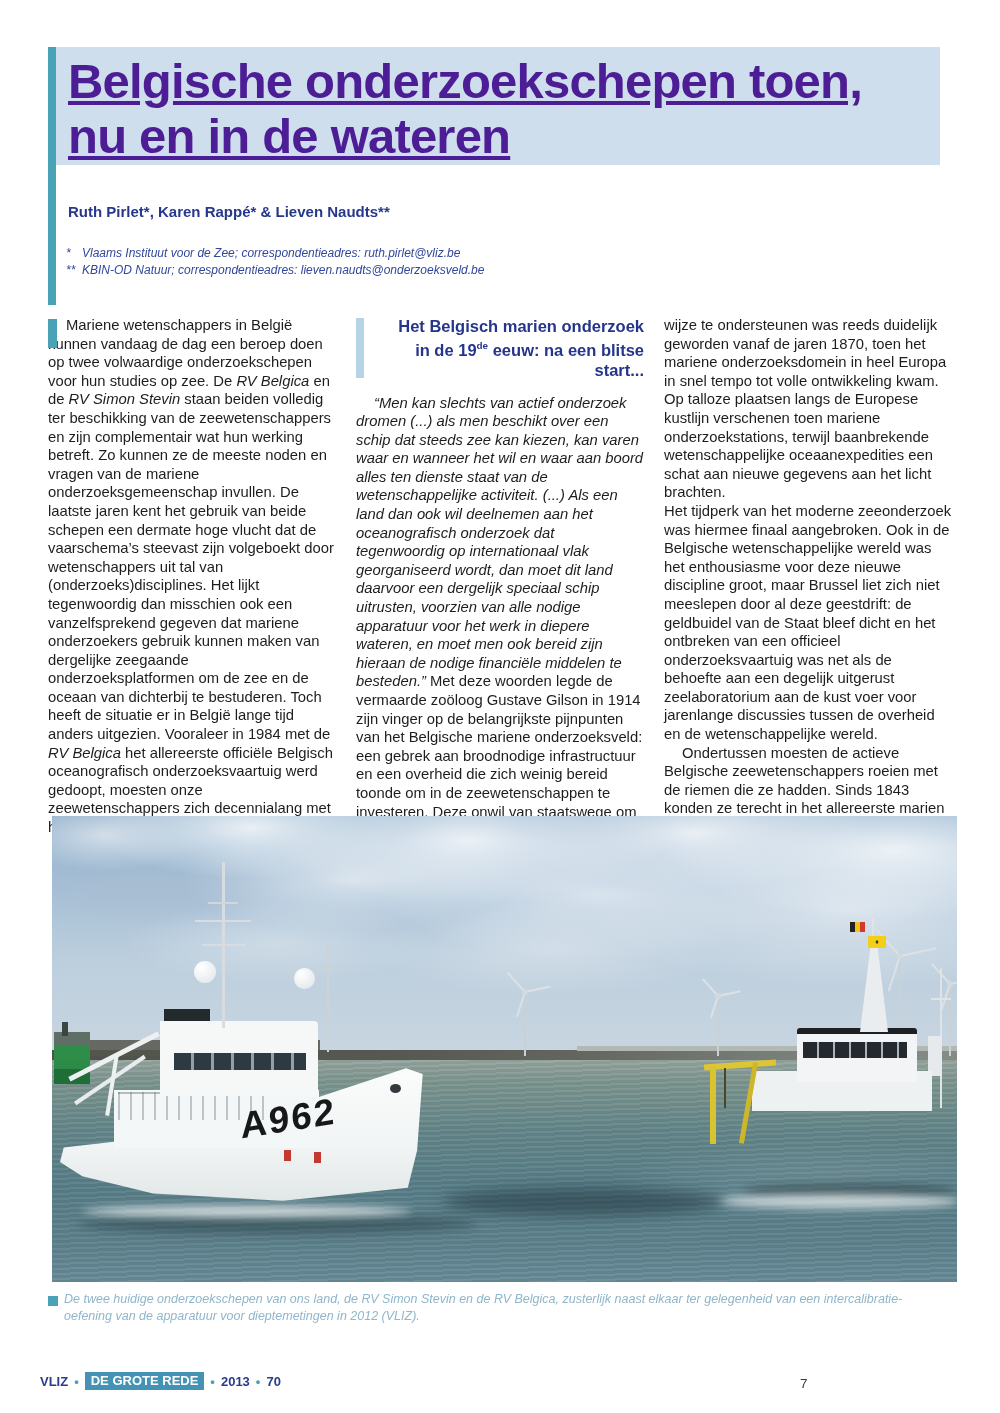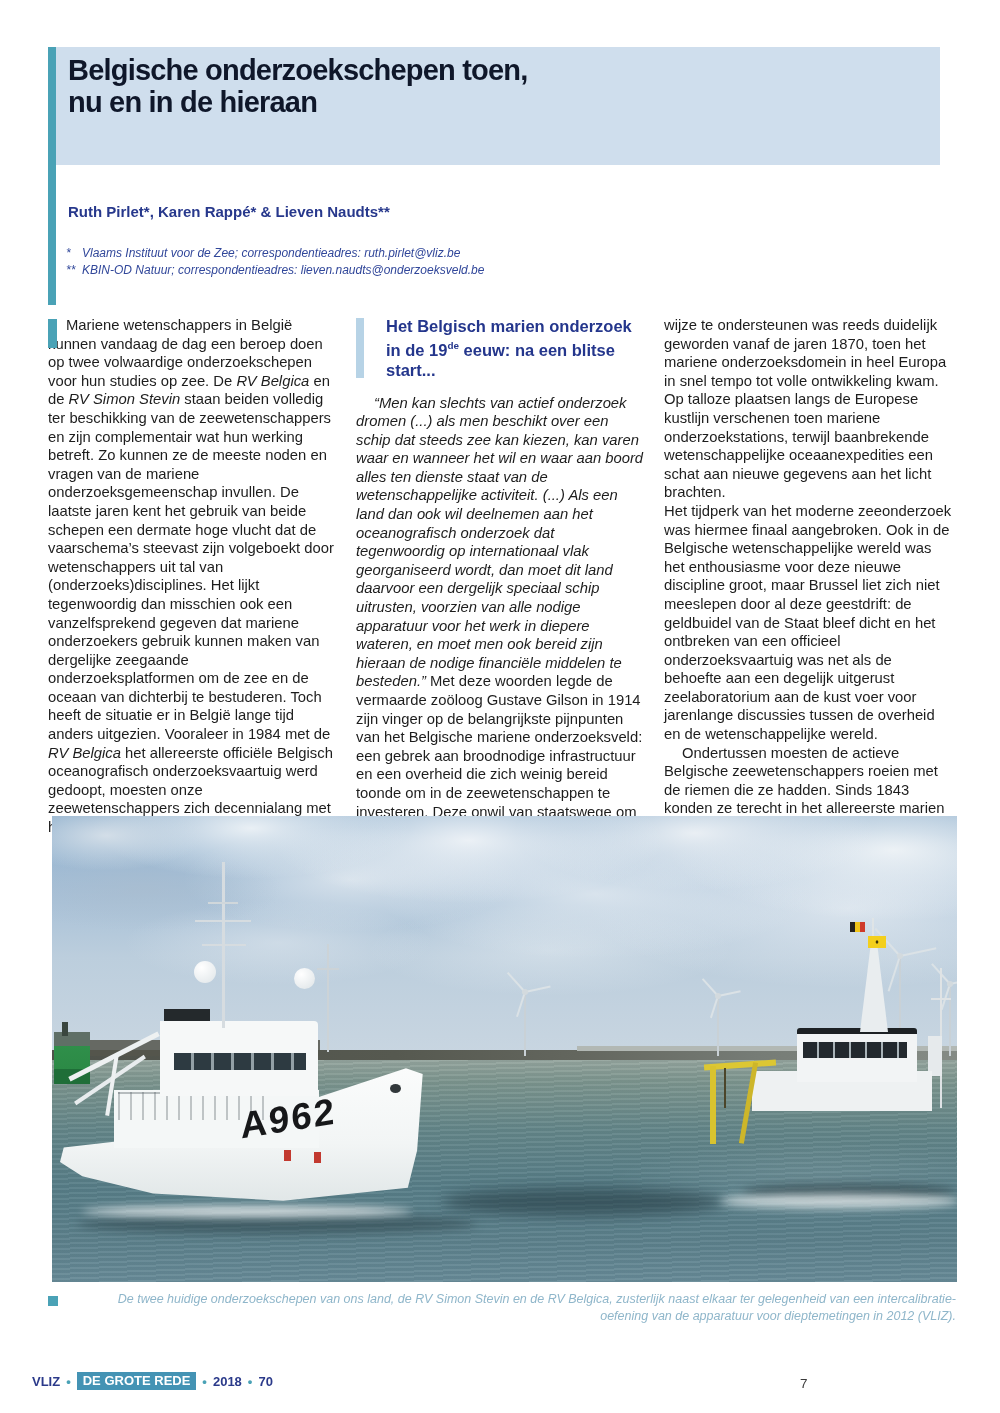--- a/index.html
+++ b/index.html
@@ -4,38 +4,38 @@
 <style>
   html,body{margin:0;padding:0;}
   body{
     width:1000px;height:1413px;position:relative;background:#ffffff;
     font-family:"Liberation Sans",sans-serif;color:#1d1d1d;overflow:hidden;
   }
   
   .accent-vbar{position:absolute;left:48px;top:47px;width:8px;height:258px;background:#4aa2b6;}
   .title-band{position:absolute;left:56px;top:47px;width:884px;height:118px;background:#cfdeed;}
   .title-band h1{
-    margin:0;padding:7px 0 0 12px;font-size:29px;line-height:1.12;
-    color:#0f172a;font-weight:700;letter-spacing:-0.8px;
+    margin:0;padding:7px 0 0 12px;font-size:49px;line-height:1.12;
+    color:#4c1d95;font-weight:700;letter-spacing:-0.8px;text-decoration:underline;
   }
   .title-band h1 span{display:block;}
   .authors{position:absolute;left:68px;top:203px;font-size:15px;font-weight:700;color:#27388c;}
   .footnotes{position:absolute;left:66px;top:245px;font-size:12px;font-style:italic;color:#31479a;line-height:17px;}
   .fn-row{display:flex;}
   .fn-marker{width:16px;flex:0 0 16px;}
   
   .columns{position:absolute;left:48px;top:316px;width:904px;display:flex;gap:20px;}
   .col{width:288px;font-size:14.8px;line-height:18.6px;color:#1d1d1d;}
   .col p{margin:0;}
   .col1{position:relative;}
   .para-bar{position:absolute;left:0;top:3px;width:9px;height:29px;background:#4aa2b6;}
   .indent{text-indent:18px;}
   .col2-head{
     position:relative;padding-left:30px;margin:0 0 14px 0;
-    color:#24368c;font-weight:700;font-size:16.5px;line-height:20px;
+    color:#24368c;font-weight:700;font-size:16.5px;line-height:20px;text-align:right;
   }
   .col2-head::before{content:"";position:absolute;left:0;top:2px;width:8px;height:60px;background:#b7d3e6;}
   .col3 p + p{margin-top:0;}
   
   .photo{position:absolute;left:52px;top:816px;width:905px;height:466px;overflow:hidden;background:#b9cbd9;}
   .sky{position:absolute;left:0;top:0;width:100%;height:244px;z-index:1;
     background:
       radial-gradient(140px 50px at 6% 8%, rgba(214,224,233,.95), rgba(214,224,233,0) 70%),
       radial-gradient(220px 70px at 22% 5%, rgba(238,243,247,.95), rgba(238,243,247,0) 72%),
       radial-gradient(280px 90px at 46% 10%, rgba(243,246,249,.92), rgba(243,246,249,0) 70%),
@@ -134,36 +134,36 @@
     background:radial-gradient(3px 4px at 50% 50%,#3a3207 20%,rgba(0,0,0,0) 60%),#f3cf1c;}
   .sv-crane-beam{position:absolute;left:2px;top:146px;width:72px;height:6px;background:#dcc733;transform:rotate(-4deg);}
   .sv-crane-p1{position:absolute;left:8px;top:150px;width:6px;height:78px;background:#d9c32f;}
   .sv-crane-p2{position:absolute;left:44px;top:146px;width:5px;height:82px;background:#cdb62a;transform:rotate(10deg);}
   .sv-crane-hook{position:absolute;left:22px;top:152px;width:2px;height:40px;background:#4b452a;}
   .sv-mast2{position:absolute;left:238px;top:52px;width:2px;height:140px;background:#dfe3e5;}
   .sv-mast2::before{content:"";position:absolute;left:-9px;top:30px;width:20px;height:2px;background:#dfe3e5;}
   .sv-stack{position:absolute;left:226px;top:120px;width:14px;height:40px;background:#e6eaec;}
   
   .caption-square{position:absolute;left:48px;top:1296px;width:10px;height:10px;background:#4aa2b6;}
-  .caption-text{position:absolute;left:72px;top:1291px;width:884px;font-size:12.5px;font-style:italic;
-    color:#8fb6ca;line-height:17px;text-align:right;}
-  .footer{position:absolute;left:32px;top:1372px;font-size:13px;font-weight:700;color:#2b3a8a;
+  .caption-text{position:absolute;left:64px;top:1291px;width:884px;font-size:12.5px;font-style:italic;
+    color:#8fb6ca;line-height:17px;}
+  .footer{position:absolute;left:40px;top:1372px;font-size:13px;font-weight:700;color:#2b3a8a;
     display:flex;align-items:center;gap:6px;}
   .footer .dot{color:#4aa2b6;font-size:13px;}
   .footer .badge{background:#4493b4;color:#ffffff;padding:1px 6px 2px 6px;font-weight:700;}
   .page-num{position:absolute;left:800px;top:1376px;font-size:13.5px;color:#3a3a3a;}
 </style>
 </head>
 <body>
 
 <div class="accent-vbar"></div>
 <div class="title-band">
   <h1>
     <span>Belgische onderzoekschepen toen,</span>
-    <span>nu en in de hieraan</span>
+    <span>nu en in de wateren</span>
   </h1>
 </div>
 <div class="authors">Ruth Pirlet*, Karen Rappé* &amp; Lieven Naudts**</div>
 <div class="footnotes">
   <div class="fn-row">
     <span class="fn-marker">*</span>
     <span>Vlaams Instituut voor de Zee; correspondentieadres: ruth.pirlet@vliz.be</span>
   </div>
   <div class="fn-row">
     <span class="fn-marker">**</span>
@@ -268,17 +268,17 @@
 </div>
 
 <div class="caption-square"></div>
 <div class="caption-text">De twee huidige onderzoekschepen van ons land, de RV Simon Stevin en de RV Belgica, zusterlijk naast elkaar ter gelegenheid van een intercalibratie-oefening van de apparatuur voor dieptemetingen in 2012 (VLIZ).</div>
 
 <div class="footer">
   <span>VLIZ</span>
   <span class="dot">•</span>
   <span class="badge">DE GROTE REDE</span>
   <span class="dot">•</span>
-  <span>2018</span>
+  <span>2013</span>
   <span class="dot">•</span>
   <span>70</span>
 </div>
 <div class="page-num">7</div>
 
 </body></html>

